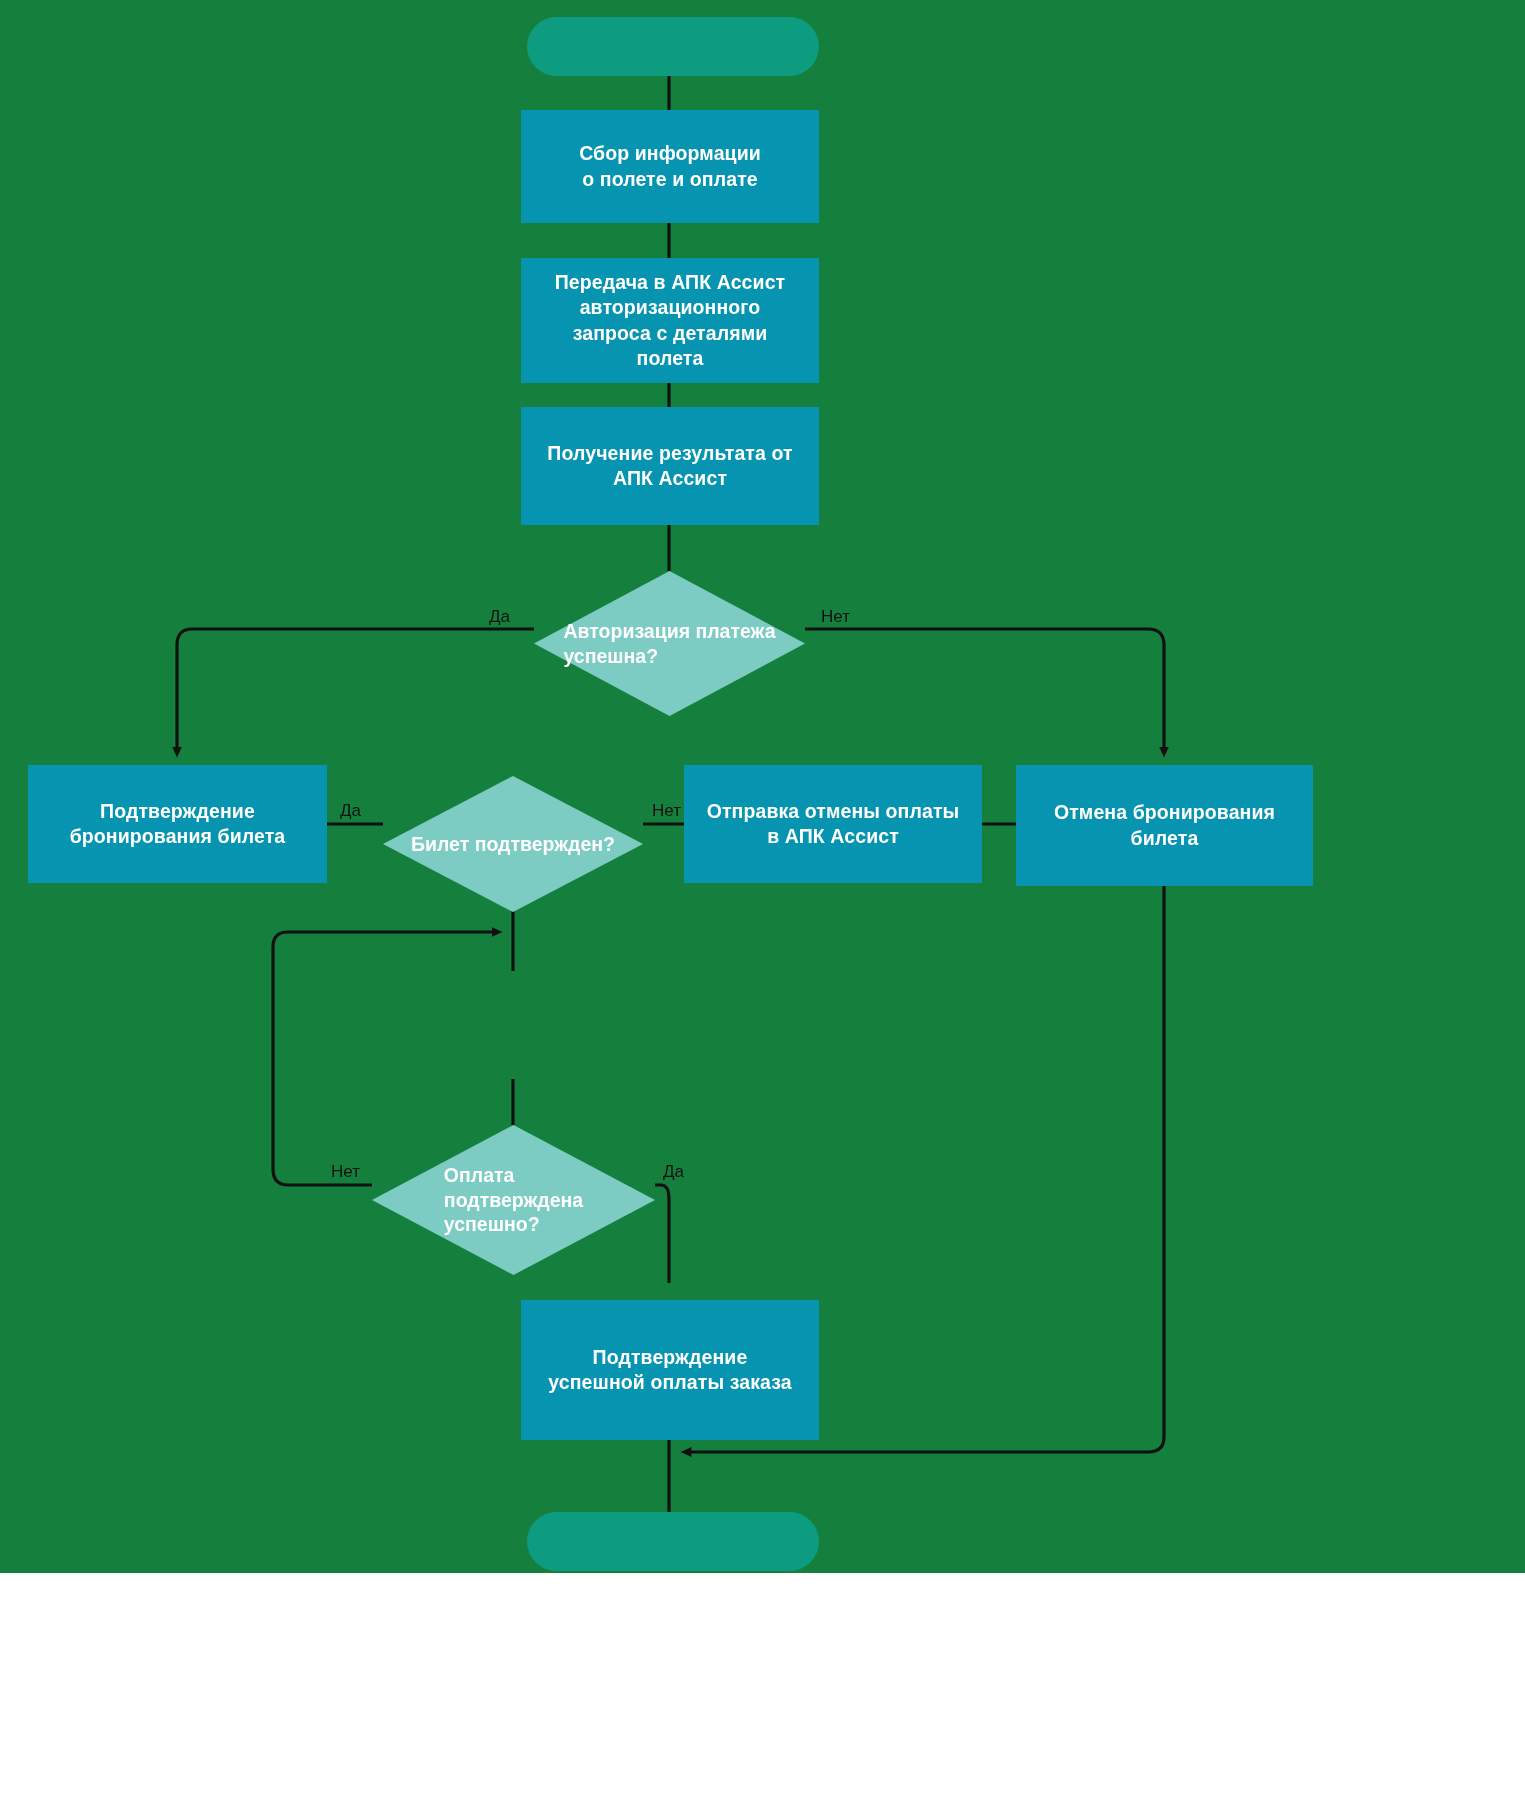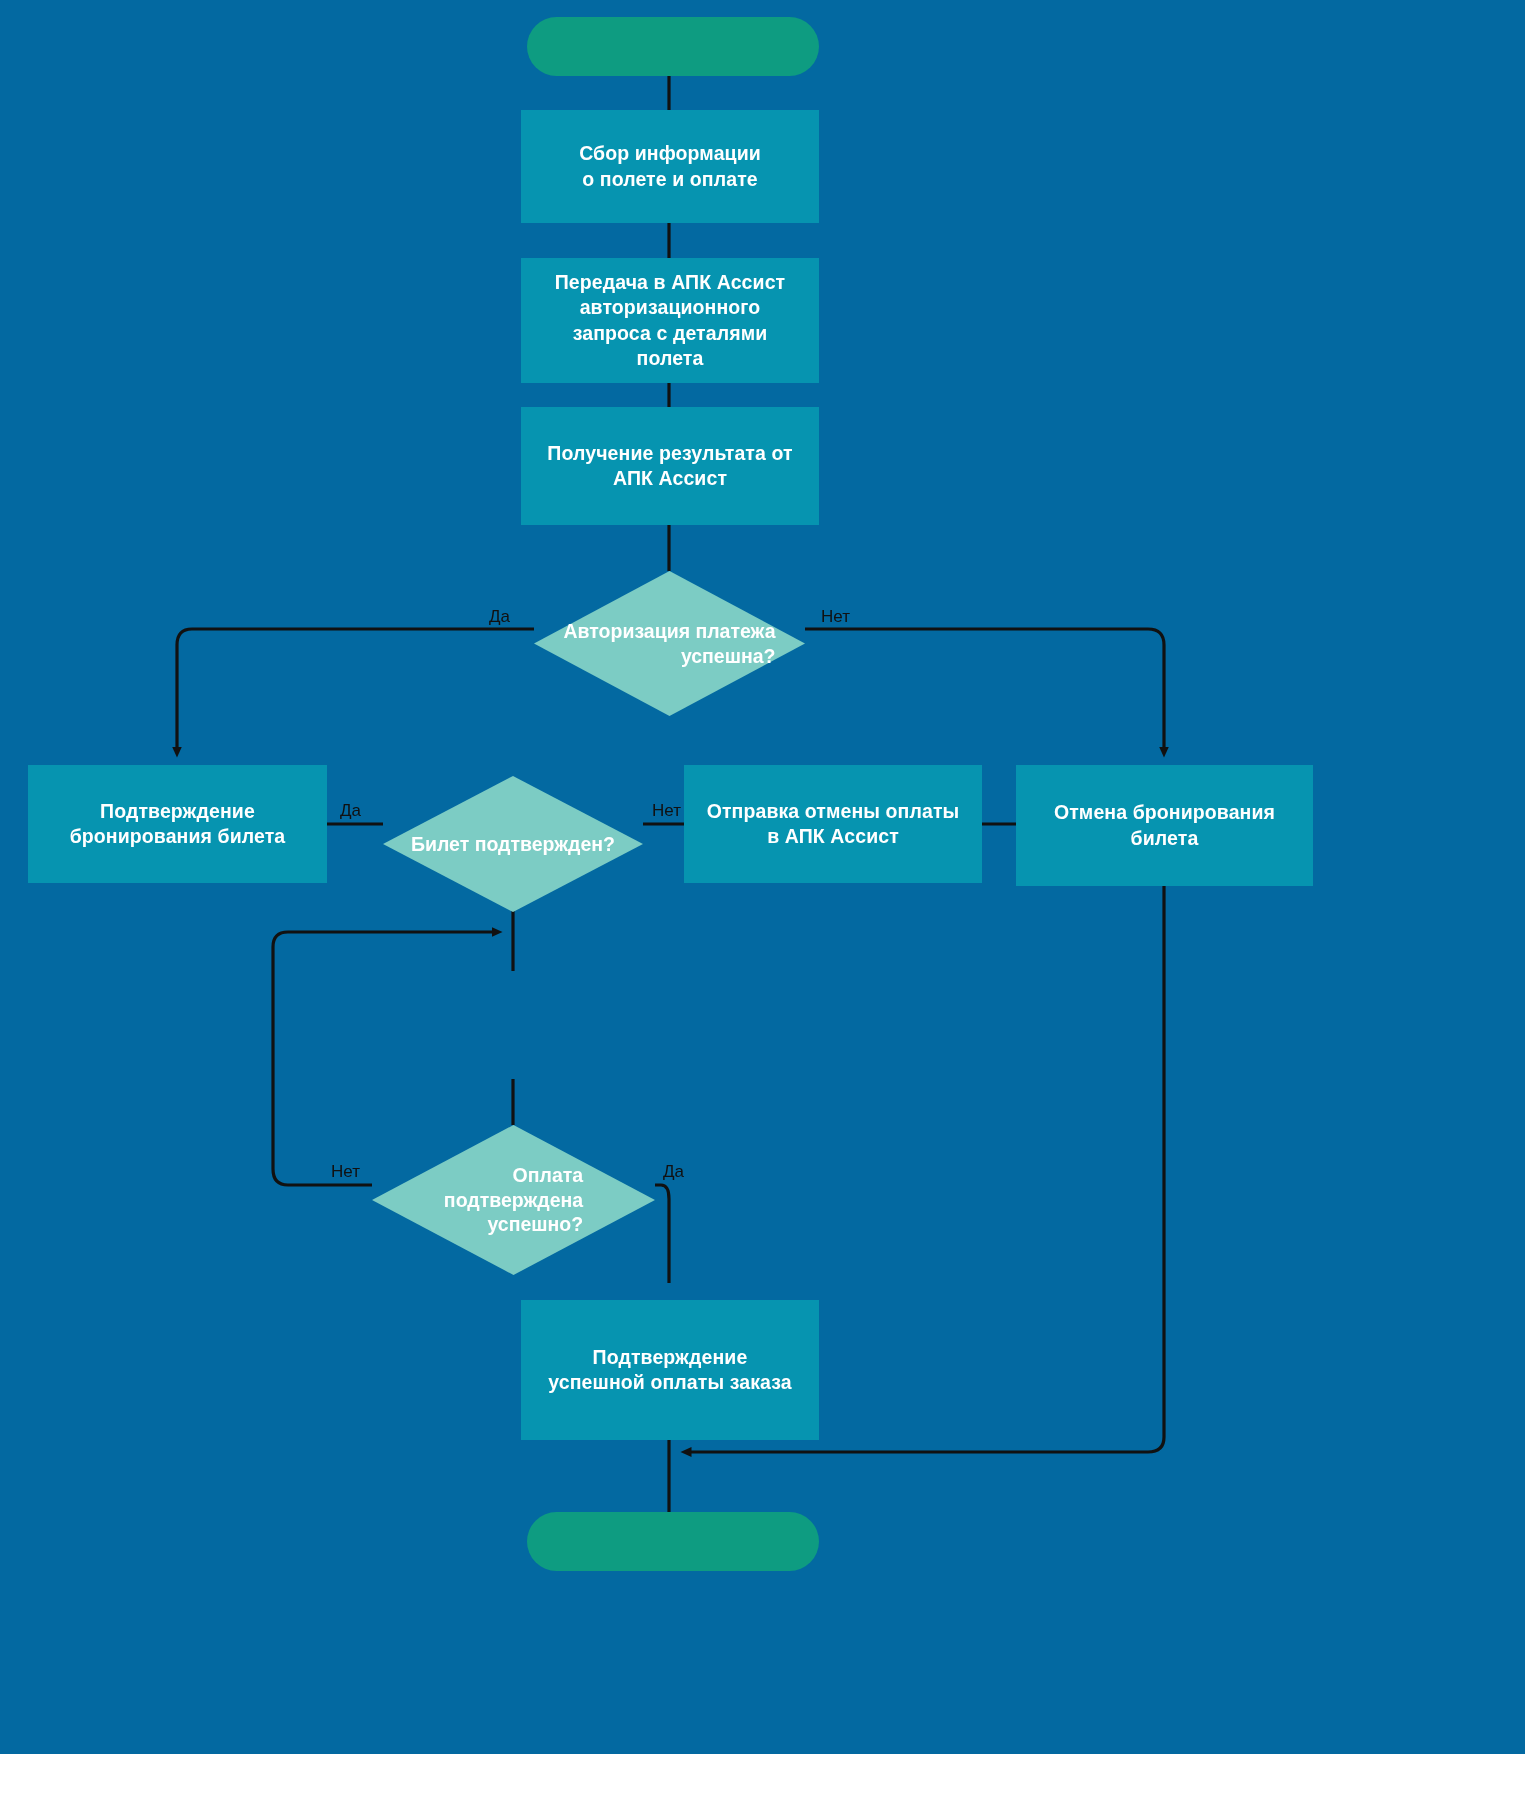--- a/index.html
+++ b/index.html
@@ -3,22 +3,22 @@
 <meta charset="utf-8">
 <style>
   html,body{margin:0;padding:0;background:#ffffff;}
   body{
     font-family:"Liberation Sans", sans-serif;
     -webkit-font-smoothing:antialiased;
   }
   #canvas{
     position:relative;
     width:1525px;
-    height:1754px;
-    background:#0369a1;
+    height:1573px;
+    background:#15803d;
     overflow:hidden;
   }
   svg#wires{
     position:absolute;
     left:0; top:0;
     width:1525px;
     height:1801px;
     pointer-events:none;
   }
   .node{
@@ -56,21 +56,21 @@
     clip-path:polygon(50% 0, 100% 50%, 50% 100%, 0 50%);
   }
   .decision-label{
     position:absolute;
     left:0; top:0;
     width:100%;
     height:100%;
     display:flex;
     align-items:center;
     justify-content:center;
-    text-align:right;
+    text-align:left;
     color:#ffffff;
     font-weight:bold;
     font-size:19.5px;
     line-height:1.28;
     white-space:pre-line;
   }
   .edge-label{
     position:absolute;
     color:#111111;
     font-weight:normal;

